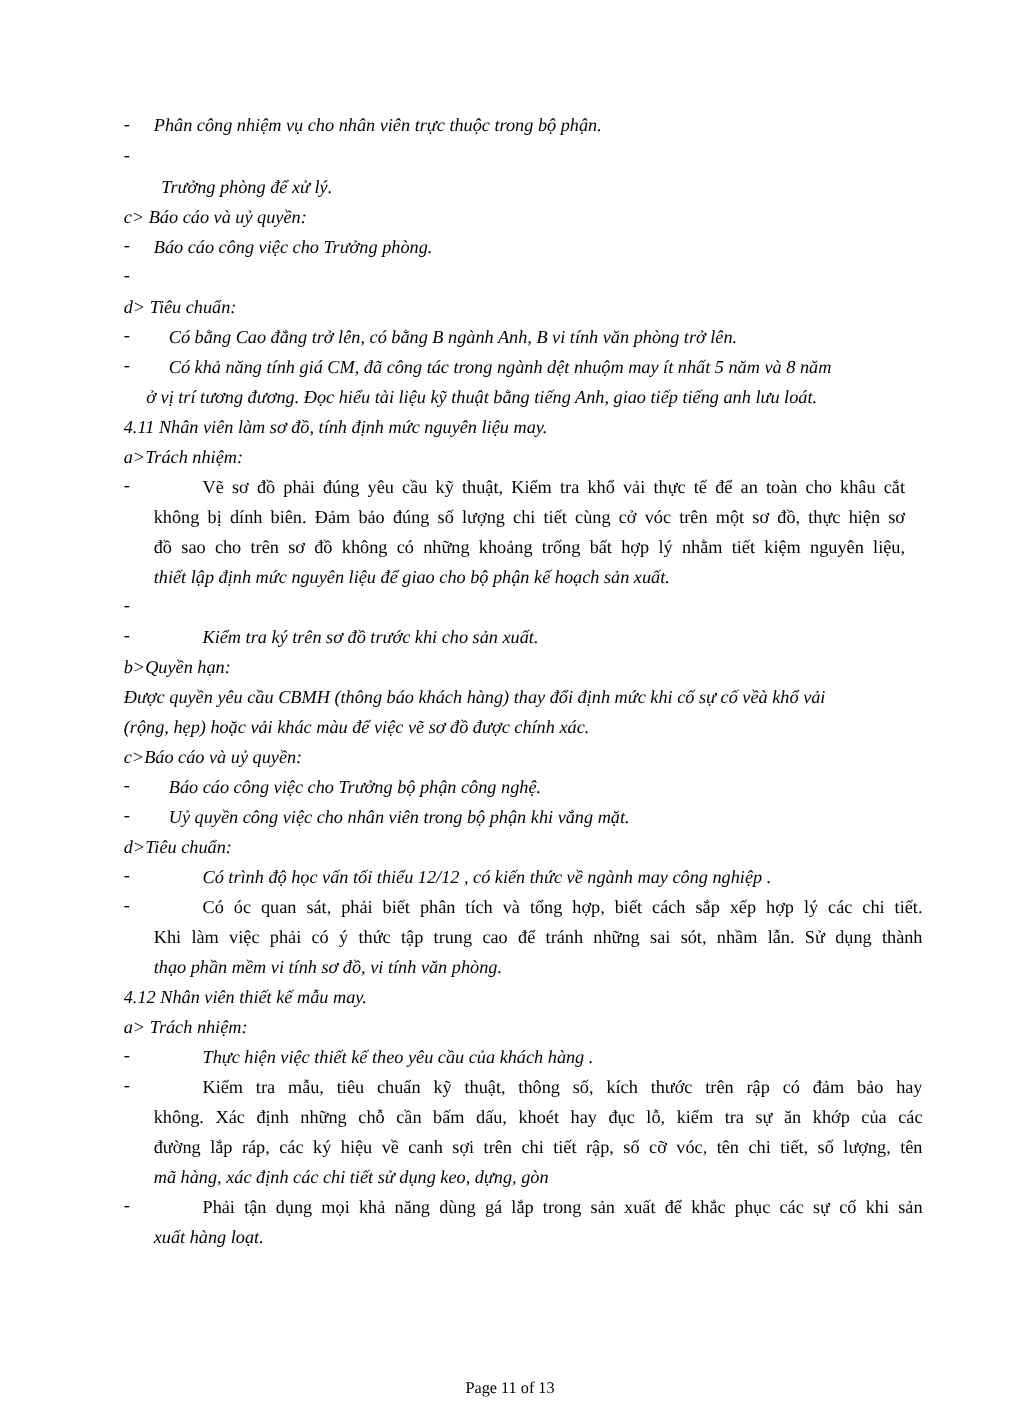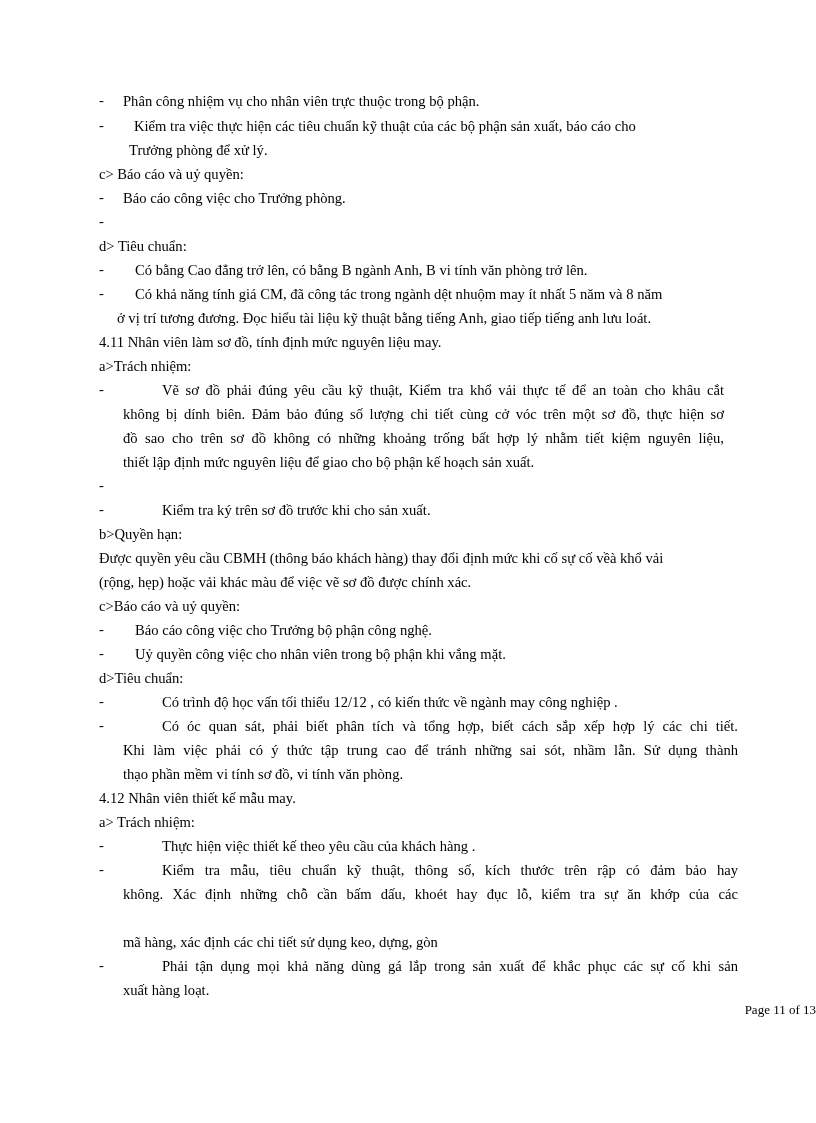--- a/index.html
+++ b/index.html
@@ -1,33 +1,32 @@
 <!DOCTYPE html>
 <html><head>
   <meta charset="utf-8">
   <style>
     html, body { margin: 0; padding: 0; background: #ffffff; }
     body { width: 816px; height: 1123px; position: relative; overflow: hidden;
            font-family: "Liberation Serif", "DejaVu Serif", serif; color: #000; font-size: 14.6px; }
     .page { position: absolute; left: 0; top: 0; width: 816px; height: 1123px; }
-    .line { position: absolute; white-space: nowrap; line-height: 18px; }
+    .line { position: absolute; white-space: nowrap; line-height: 18px; font-style: italic; }
     .dash { position: absolute; left: 99px; }
     .just { position: absolute; white-space: nowrap; line-height: 18px; text-align: justify; text-align-last: justify; }
-    .footer { position: absolute; left: 0; width: 816px; top: 1002px; text-align: right; font-size: 13px; }
+    .footer { position: absolute; left: 0; width: 816px; top: 1102px; text-align: center; font-size: 13px; }
   </style>
 </head>
 <body>
 
 <div class="page">
 
   <span class="dash" style="top:92px">-</span>
   <div class="line" style="left:123px; top:92px">Phân công nhiệm  vụ cho nhân viên  trực thuộc  trong  bộ phận.</div>
 
   <span class="dash" style="top:117px">-</span>
-  <div class="line" style="left:134px; top:117px">Kiểm tra việc  thực hiện  các tiêu  chuẩn  kỹ thuật  của các bộ phận sản xuất,  báo cáo cho</div>
   <div class="line" style="left:129px; top:141px">Trưởng  phòng  để xử lý.</div>
 
   <div class="line" style="left:99px; top:165px">c&gt;    Báo cáo và uỷ quyền:</div>
 
   <span class="dash" style="top:189px">-</span>
   <div class="line" style="left:123px; top:189px">Báo cáo công việc  cho Trưởng phòng.</div>
 
   <span class="dash" style="top:213px">-</span>
 
   <div class="line" style="left:99px; top:237px">d&gt;    Tiêu  chuẩn:</div>
@@ -77,20 +76,21 @@
 
   <div class="line" style="left:99px; top:789px">4.12 Nhân viên  thiết  kế mẫu may.</div>
   <div class="line" style="left:99px; top:813px">a&gt; Trách nhiệm:</div>
 
   <span class="dash" style="top:837px">-</span>
   <div class="line" style="left:162px; top:837px">Thực hiện  việc  thiết  kế theo yêu cầu của khách hàng  .</div>
 
   <span class="dash" style="top:861px">-</span>
   <div class="just" style="left:162px; top:861px; width:576px">Kiểm  tra  mẫu,  tiêu  chuẩn  kỹ  thuật,  thông  số,  kích  thước  trên  rập  có  đảm  bảo  hay</div>
   <div class="just" style="left:123px; top:885px; width:615px">không.  Xác  định  những  chỗ  cần  bấm  dấu,  khoét  hay  đục  lỗ,  kiểm  tra  sự  ăn  khớp  của  các</div>
+  <div class="just" style="left:123px; top:909px; width:615px">đường  lắp  ráp,  các  ký  hiệu  về  canh  sợi  trên  chi  tiết  rập,  số  cỡ  vóc,  tên  chi  tiết,  số  lượng,  tên</div>
   <div class="line" style="left:123px; top:933px">mã hàng, xác định  các chi tiết  sử dụng  keo, dựng, gòn</div>
 
   <span class="dash" style="top:957px">-</span>
   <div class="just" style="left:162px; top:957px; width:576px">Phải  tận  dụng  mọi  khả  năng  dùng  gá  lắp  trong  sản  xuất  để  khắc  phục  các  sự  cố  khi  sản</div>
   <div class="line" style="left:123px; top:981px">xuất  hàng  loạt.</div>
 
   <div class="footer">Page 11  of 13</div>
 </div>
 
 </body></html>

